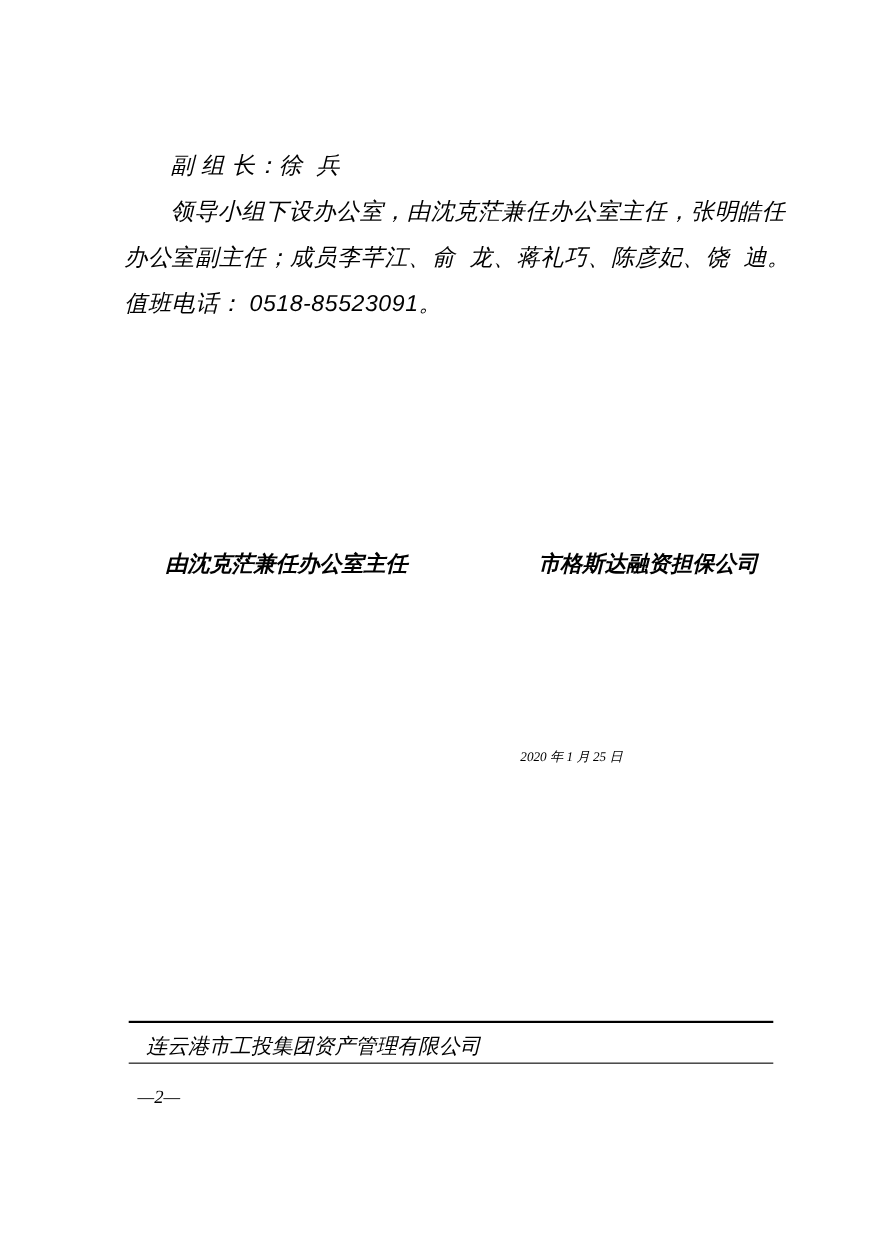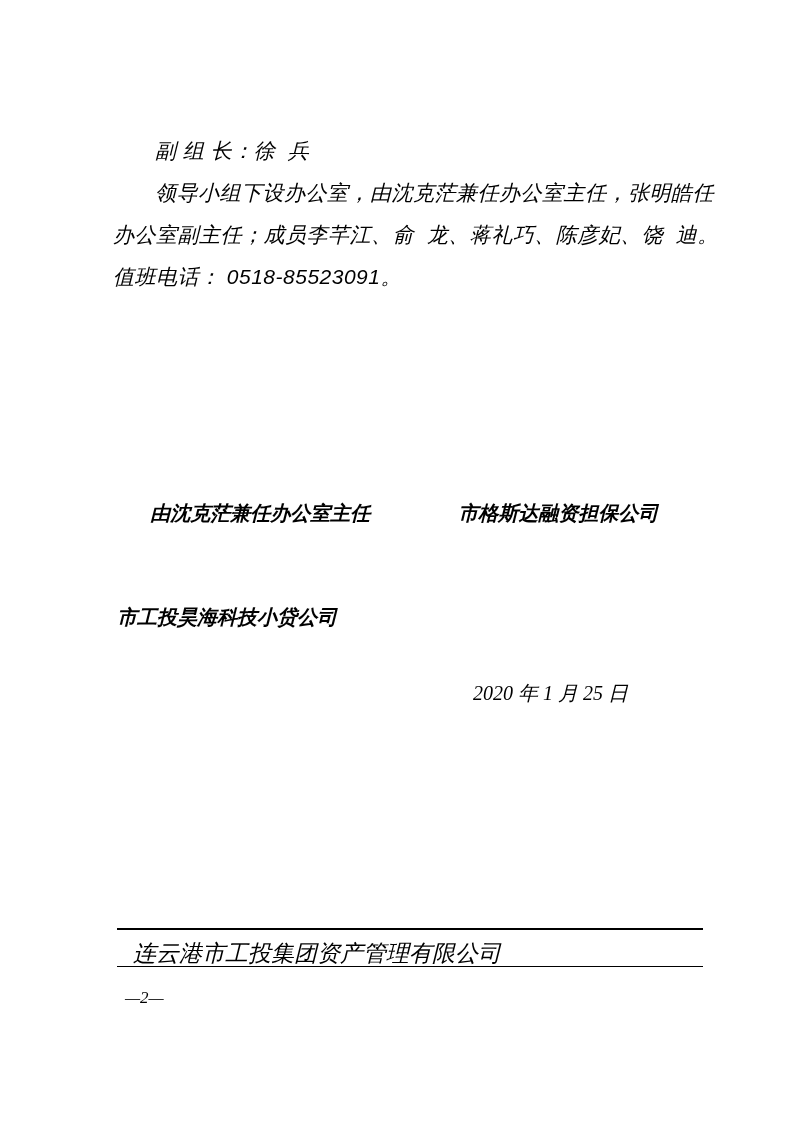--- a/index.html
+++ b/index.html
@@ -45,52 +45,52 @@
     width: 620px;
   }
   .sig-row {
     font-size: 20px;
     font-weight: bold;
     line-height: 34px;
     white-space: pre;
   }
   .sig-row .second {
     display: inline-block;
-    margin-left: 88px;
+    margin-left: 119px;
   }
   .sig-row-2 {
     position: absolute;
     left: 104px;
     top: 604px;
     font-size: 20px;
     font-weight: bold;
     white-space: pre;
   }
   .date-line {
     position: absolute;
     left: 460px;
     top: 680px;
-    font-size: 20px;
+    font-size: 12px;
     font-family: "Liberation Serif", "DejaVu Serif", serif;
     white-space: pre;
   }
   .footer-rule-top {
     position: absolute;
     left: 104px;
     top: 928px;
     width: 586px;
     height: 2px;
     background: #000000;
   }
   .footer-row {
     position: absolute;
     left: 104px;
     top: 938px;
     width: 586px;
-    font-size: 23px;
+    font-size: 19px;
     white-space: pre;
   }
   .footer-row .f-left {
     position: absolute;
     left: 16px;
     top: 0;
   }
   .footer-row .f-right {
     position: absolute;
     left: 396px;
@@ -125,21 +125,20 @@
     <div class="line">办公室副主任；成员李芊江、俞  龙、蒋礼巧、陈彦妃、饶  迪。</div>
     <div class="line">值班电话： 0518-85523091。</div>
   </div>
 
   <div class="sig-block">
     <div class="sig-row">
       <span>由沈克茫兼任办公室主任</span><span class="second">市格斯达融资担保公司</span>
     </div>
   </div>
 
-  <div class="sig-row-2">市工投昊海科技小贷公司</div>
 
   <div class="date-line">2020 年 1 月 25 日</div>
 
   <div class="footer-rule-top"></div>
 
   <div class="footer-row">
     <span class="f-left">连云港市工投集团资产管理有限公司</span>
   </div>
 
   <div class="footer-rule-bottom"></div>

